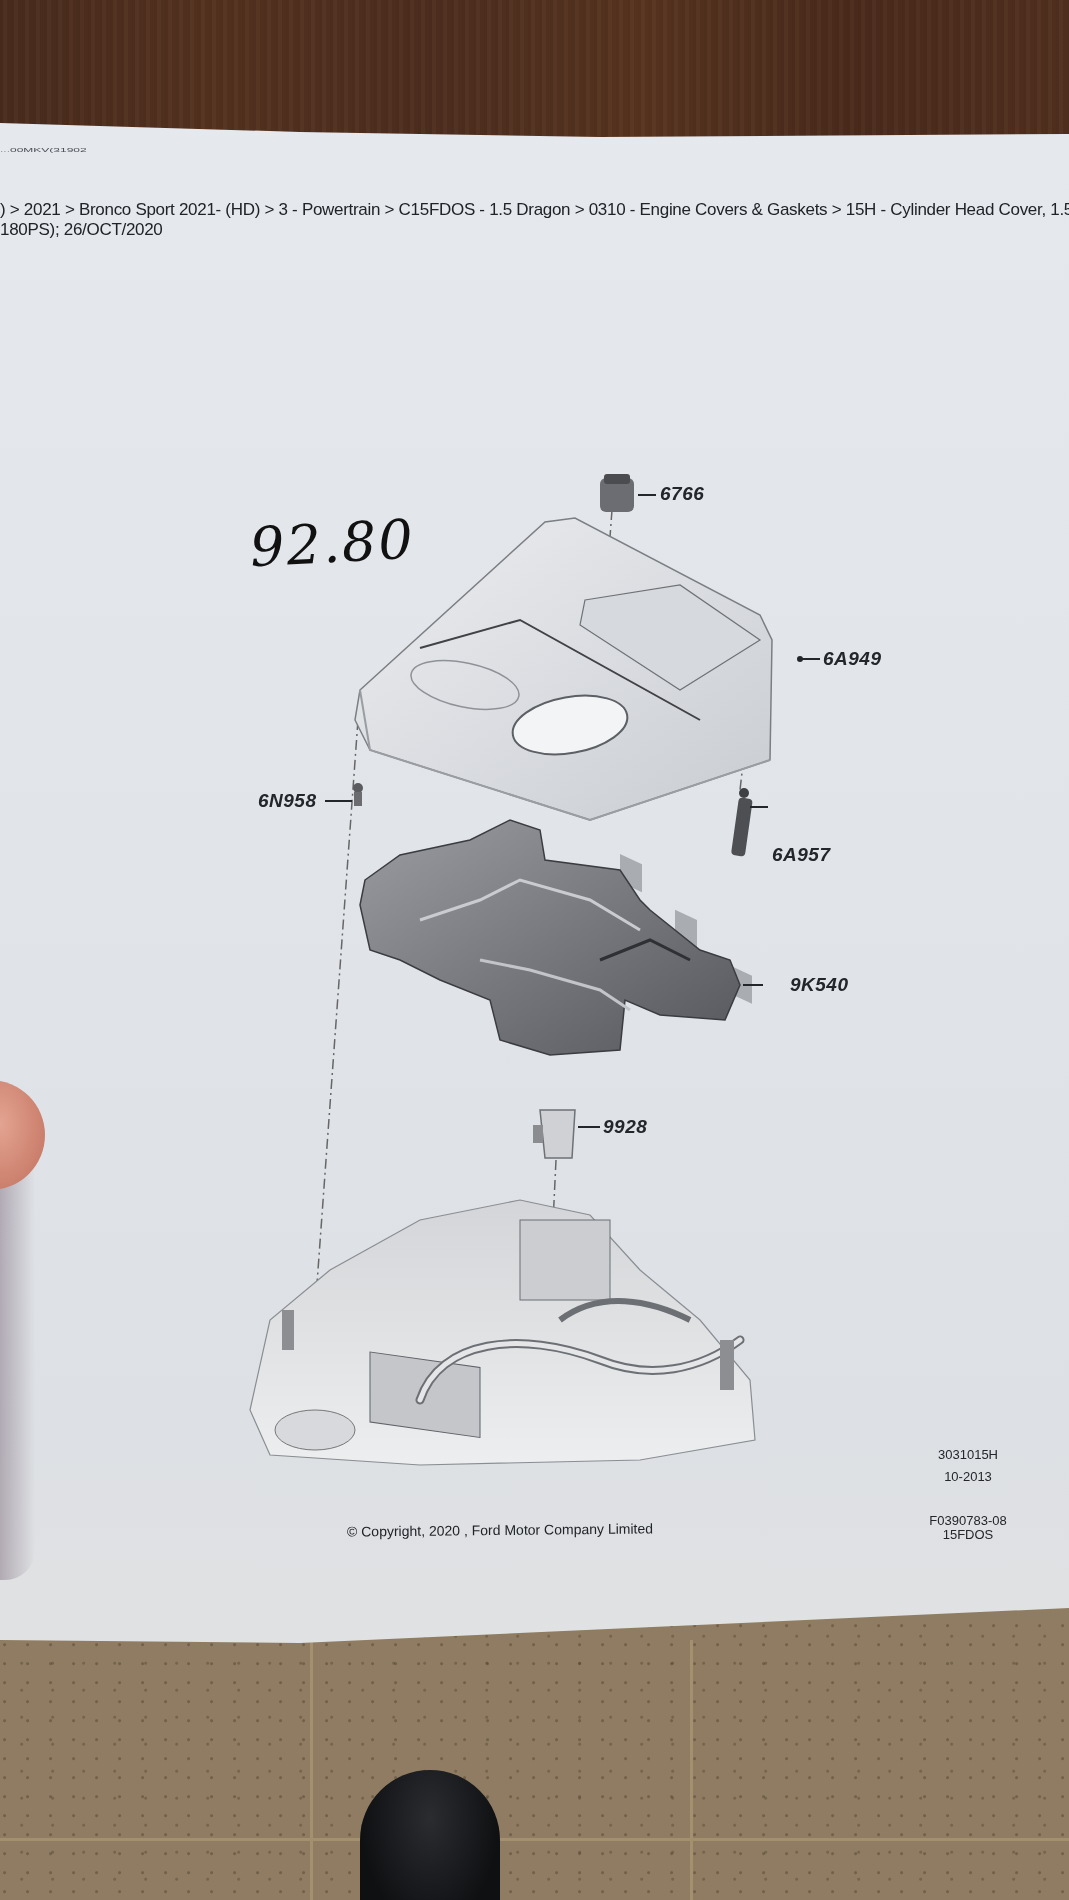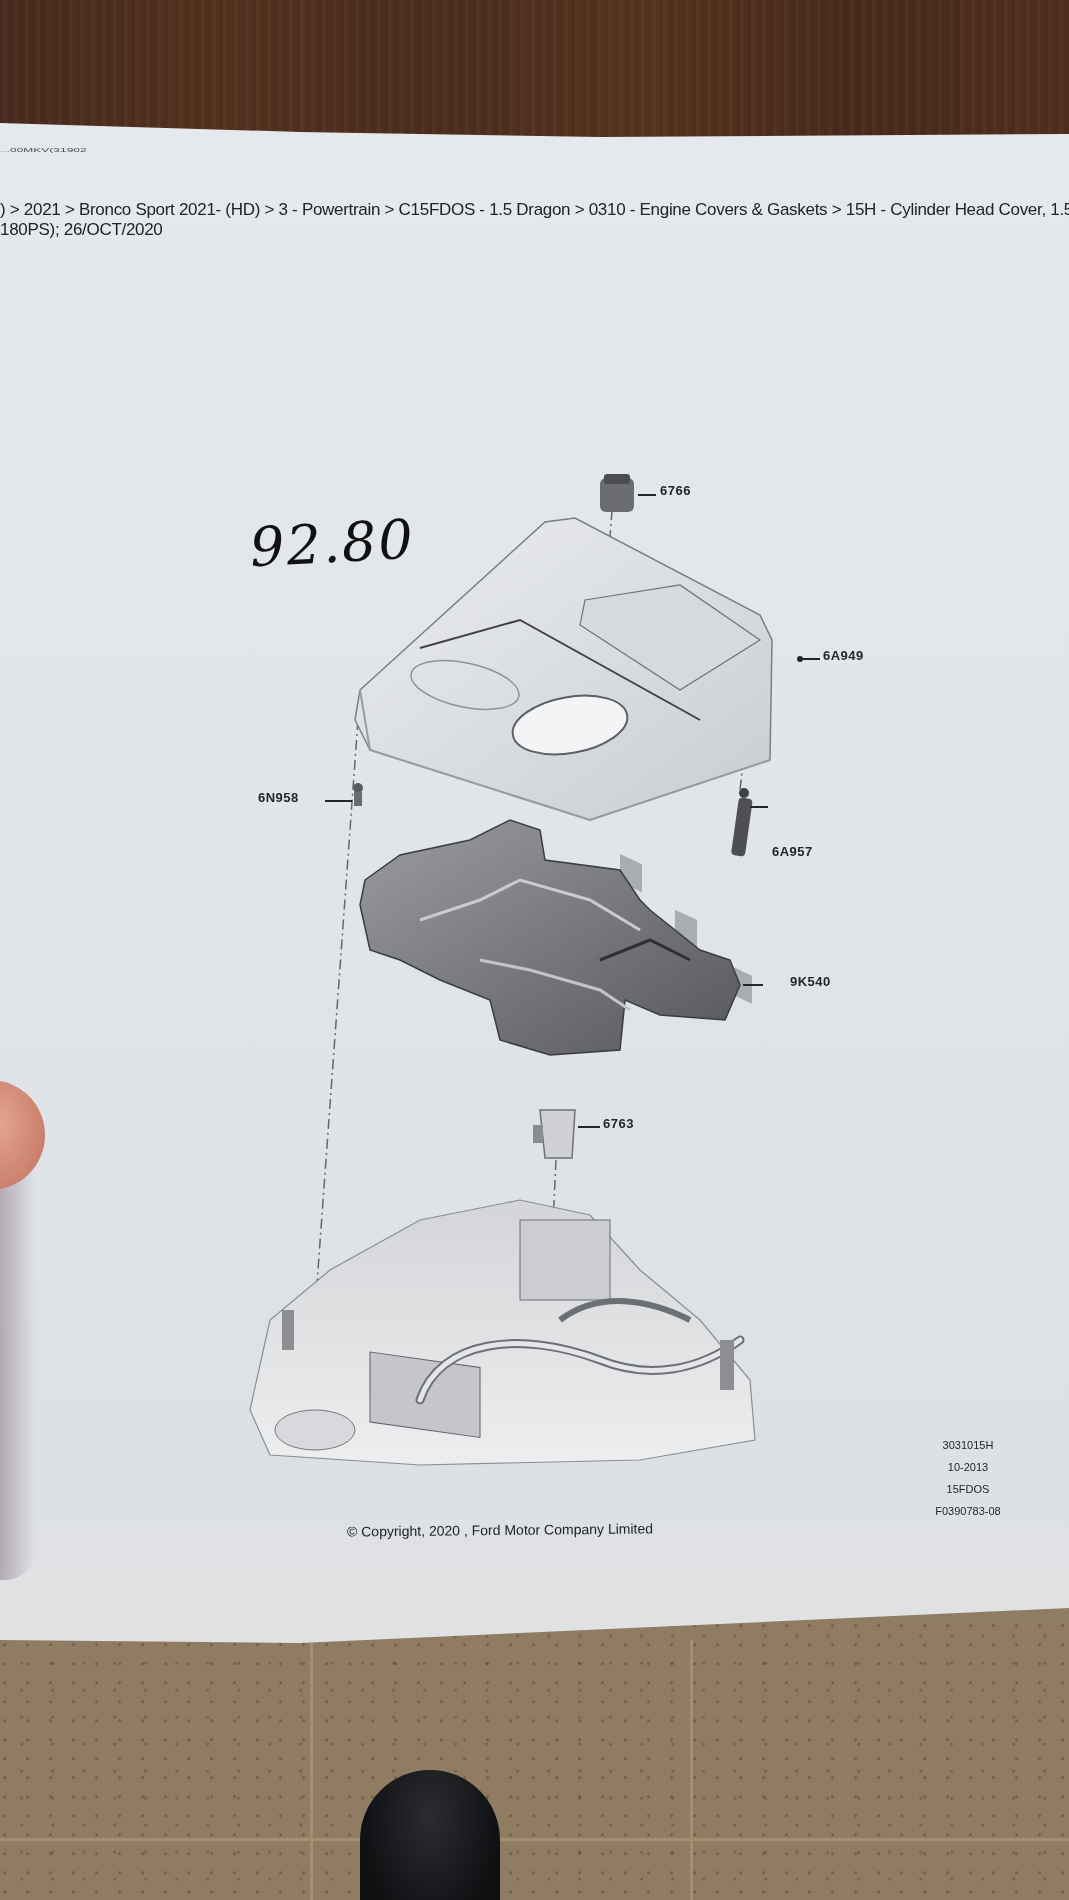--- a/index.html
+++ b/index.html
@@ -13,24 +13,24 @@
   .shoe{position:absolute;left:360px;top:1770px;width:140px;height:160px;background:radial-gradient(ellipse at 50% 30%,#2a2c30,#0f1012 70%);border-radius:70px 70px 10px 10px;}
   .paper{position:absolute;left:0;top:0;width:1069px;height:1900px;background:linear-gradient(180deg,#e6e9ee 0%,#e1e5ea 45%,#dde0e4 75%,#e3e3e1 100%);
     clip-path:polygon(0 123px,300px 132px,600px 137px,1069px 134px,1069px 1608px,300px 1643px,100px 1641px,0 1640px);}
   .finger{position:absolute;left:-30px;top:1080px;width:75px;height:110px;background:radial-gradient(ellipse at 40% 40%,#e3a491,#c77a67 80%);border-radius:0 60px 60px 0;}
   .finger-shadow{position:absolute;left:0;top:1140px;width:35px;height:440px;background:linear-gradient(90deg,rgba(140,125,140,.55),rgba(140,125,140,0));border-radius:0 30px 30px 0;}
   .txt{position:absolute;color:#202328;white-space:nowrap;}
   .header-cut{left:0;top:147px;font-size:12px;color:#4a4e55;transform:scaleY(.45);transform-origin:top left;}
   .breadcrumb{left:0;top:200px;font-size:17px;letter-spacing:-.3px;}
   .breadcrumb2{left:0;top:220px;font-size:17px;letter-spacing:-.3px;}
   .handwriting{left:250px;top:512px;font-family:"DejaVu Serif",serif;font-style:italic;font-size:54px;color:#111;letter-spacing:2px;transform:rotate(-3deg);}
-  .callout{position:absolute;font-weight:bold;font-size:13px;color:#23262b;letter-spacing:.5px;}
+  .callout{position:absolute;font-weight:bold;font-size:19px;color:#23262b;letter-spacing:.5px;font-style:italic;}
   .leader{position:absolute;height:2px;background:#23262b;}
   .dot{position:absolute;width:6px;height:6px;border-radius:50%;background:#23262b;}
-  .info{position:absolute;left:918px;font-size:11px;color:#23262b;text-align:center;width:100px;}
+  .info{position:absolute;left:918px;font-size:13px;color:#23262b;text-align:center;width:100px;margin-top:8px;}
   .copyright{left:347px;top:1522px;font-size:14px;transform:rotate(-.6deg);}
 </style>
 </head>
 <body>
 
 <div class="wood"></div>
 <div class="floor"></div>
 <div class="grout-v" style="left:310px"></div>
 <div class="grout-v" style="left:690px"></div>
 <div class="grout-h" style="top:1838px"></div>
@@ -125,24 +125,24 @@
   <span class="callout" style="left:258px;top:790px">6N958</span>
   <span class="leader" style="left:325px;top:800px;width:27px"></span>
 
   <span class="leader" style="left:750px;top:806px;width:18px"></span>
   <span class="callout" style="left:772px;top:844px">6A957</span>
 
   <span class="leader" style="left:743px;top:984px;width:20px"></span>
   <span class="callout" style="left:790px;top:974px">9K540</span>
 
   <span class="leader" style="left:578px;top:1126px;width:22px"></span>
-  <span class="callout" style="left:603px;top:1116px">6763</span>
+  <span class="callout" style="left:603px;top:1116px">9928</span>
 
   <div class="info" style="top:1439px">3031015H</div>
   <div class="info" style="top:1461px">10-2013</div>
-  <div class="info" style="top:1483px">15FDOS</div>
+  <div class="info" style="top:1519px">15FDOS</div>
   <div class="info" style="top:1505px">F0390783-08</div>
 
   <div class="txt copyright">© Copyright, 2020 , Ford Motor Company Limited</div>
 </div>
 
 <div class="finger-shadow"></div>
 <div class="finger"></div>
 
 </body></html>

